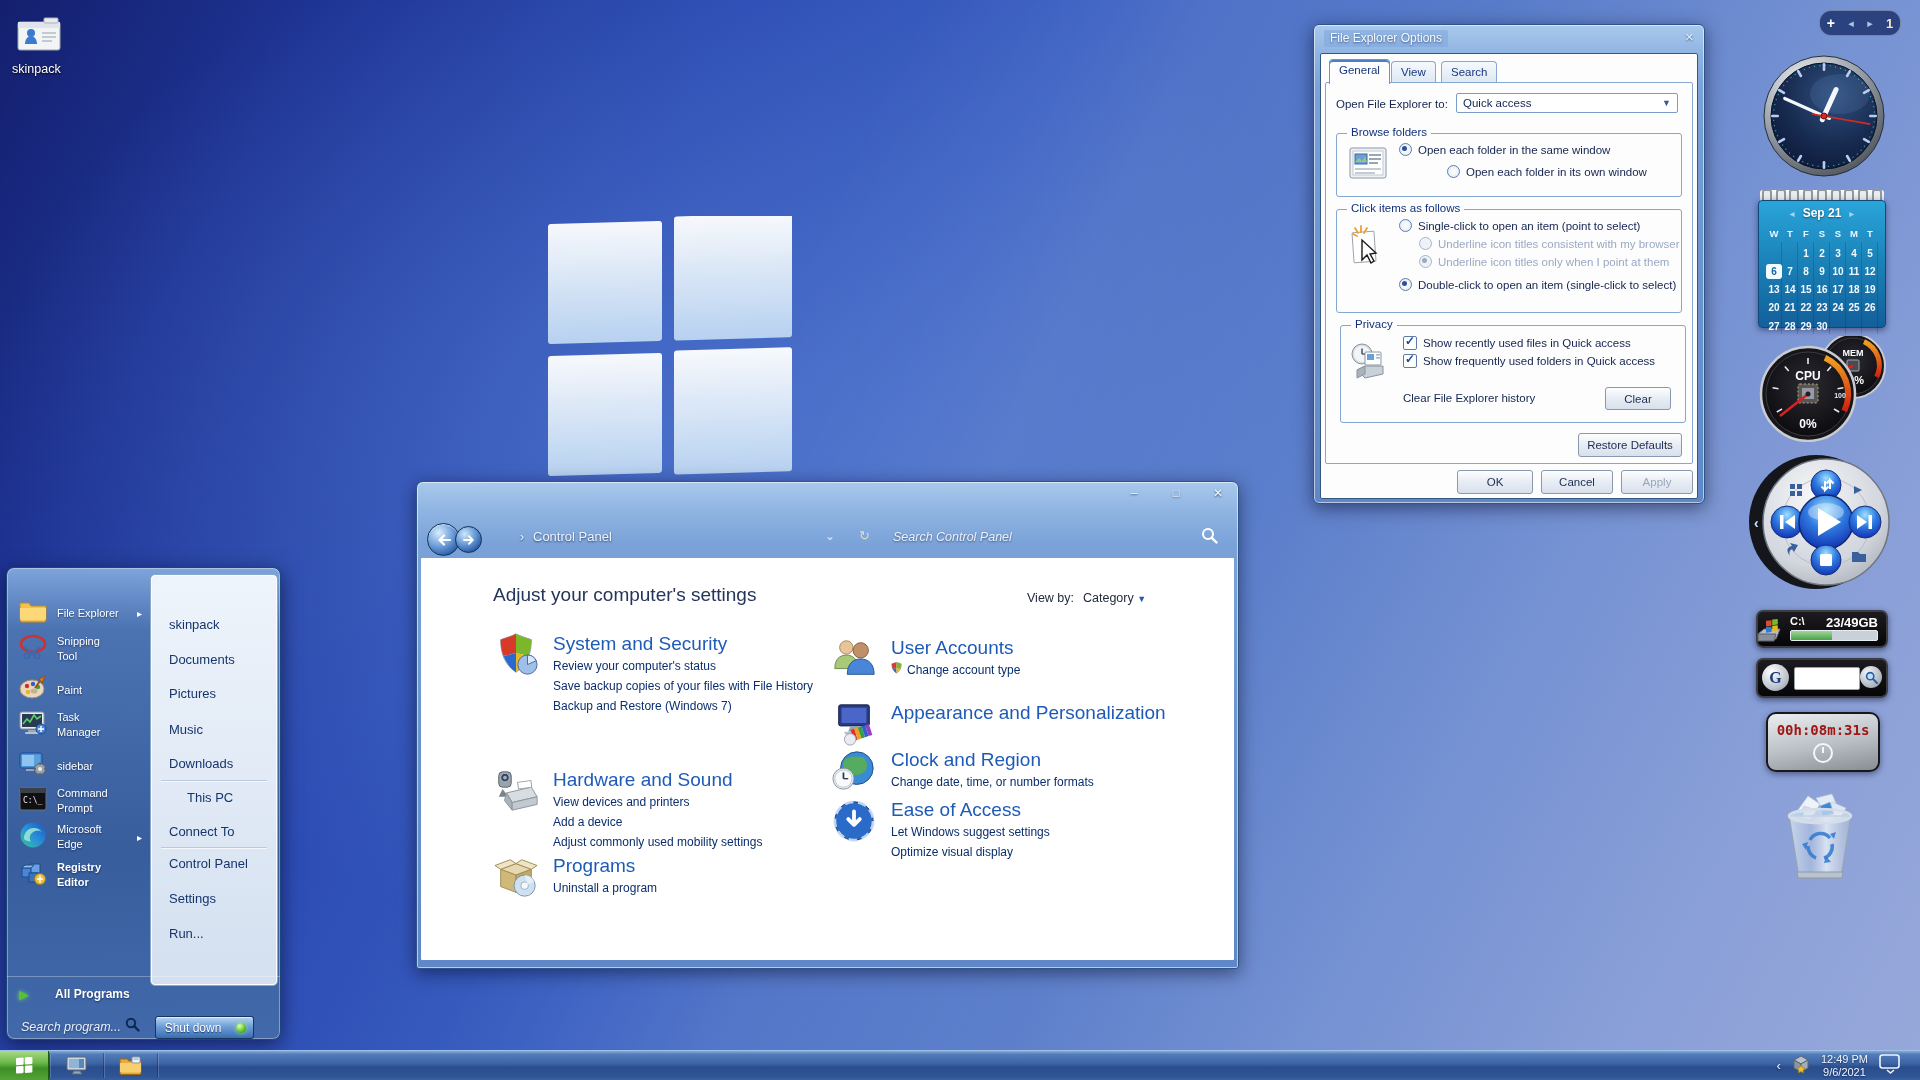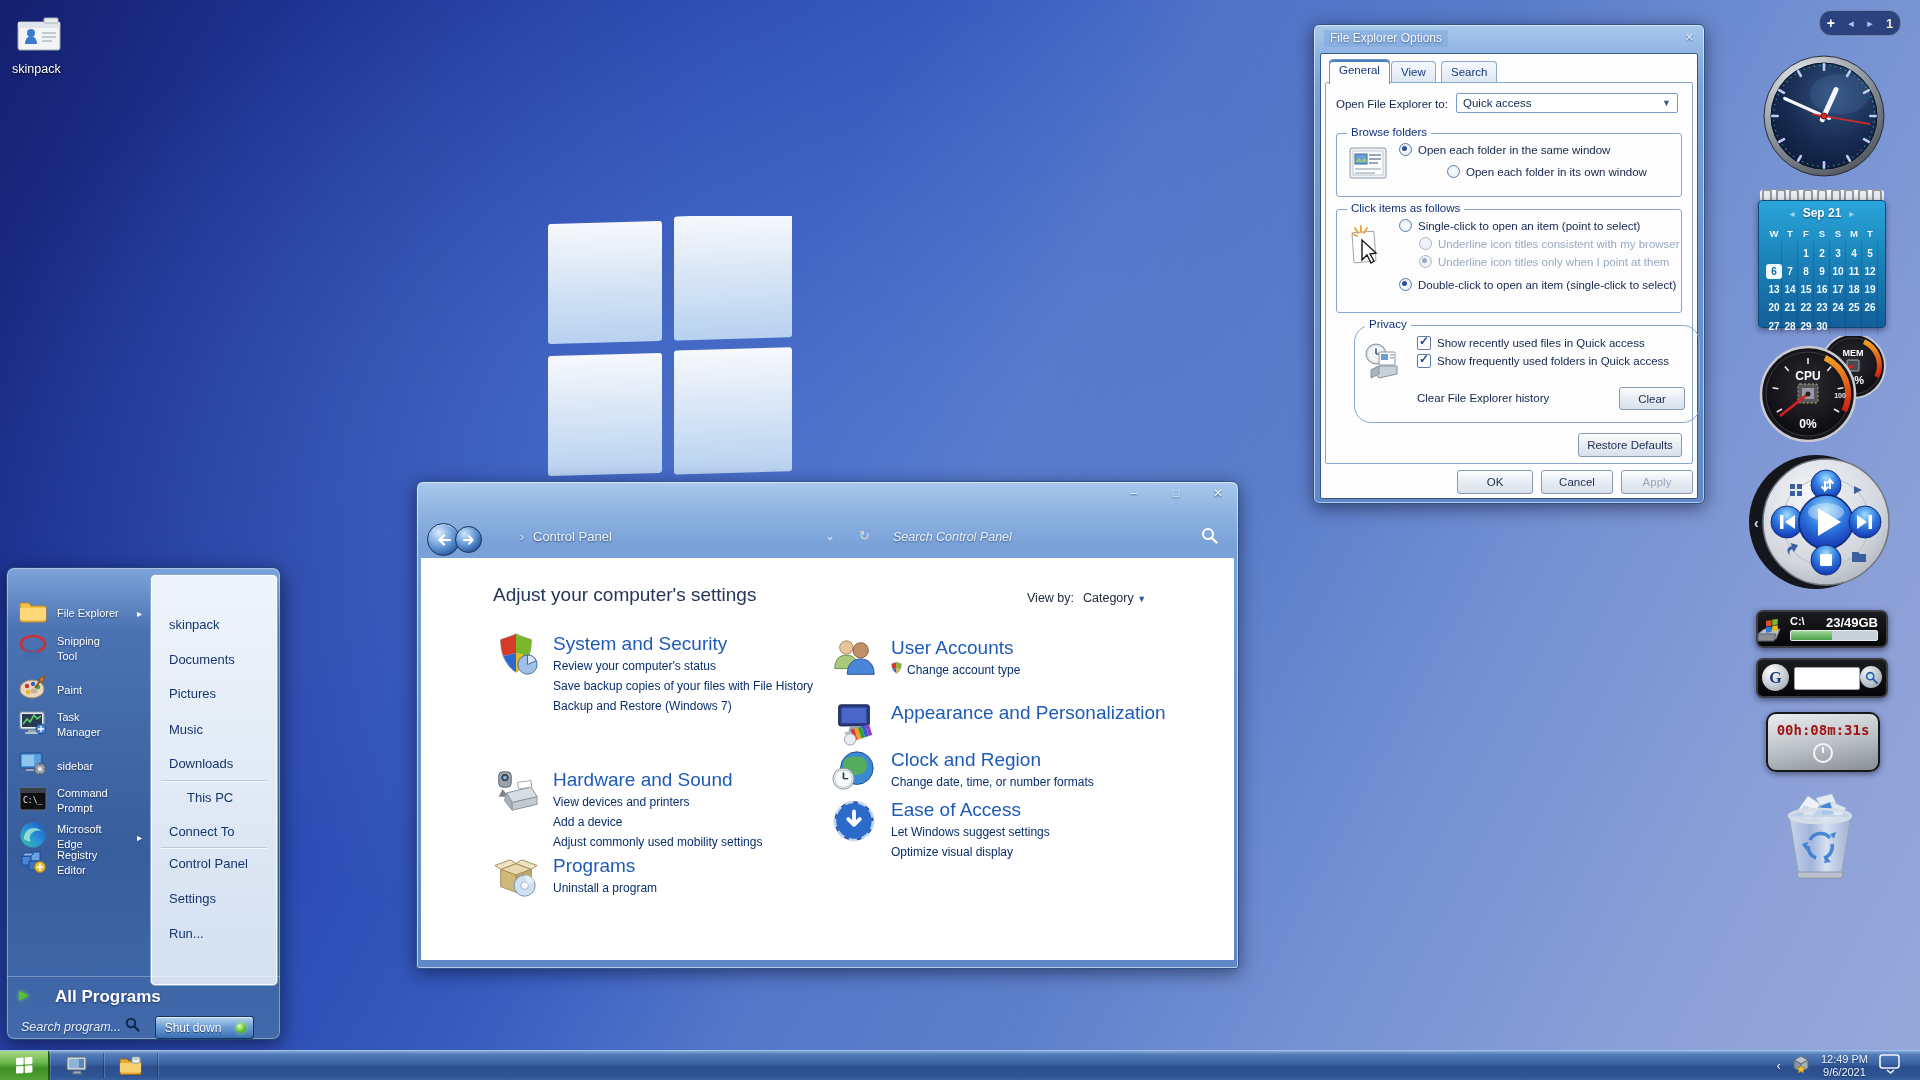--- a/index.html
+++ b/index.html
@@ -579,21 +579,21 @@
           <div class="opt dis" style="left:82px;top:45px;">
               <span class="radio dis sel"></span>
               <span class="lbl">Underline icon titles only when I point at them</span>
             </div>
           <div class="opt" style="left:62px;top:68px;">
               <span class="radio sel"></span>
               <span class="lbl">Double-click to open an item (single-click to select)</span>
             </div>
         </div>
 
-        <div class="grp" style="left:28px;top:242px;width:344px;height:96px;border-radius:17px;">
+        <div class="grp" style="left:14px;top:242px;width:344px;height:96px;">
           <span class="leg">Privacy</span>
           <span class="abs" style="left:8px;top:16px;">
             <svg width="40" height="38" viewBox="0 0 40 38">
               <circle cx="13" cy="12" r="10" fill="#d8dde2" stroke="#8a929c"></circle>
               <circle cx="13" cy="12" r="8" fill="#f2f5f8"></circle>
               <line x1="13" y1="12" x2="13" y2="6.5" stroke="#4a5a6a" stroke-width="1.6"></line>
                 <line x1="13" y1="12" x2="17" y2="12" stroke="#4a5a6a" stroke-width="1.4"></line>
               <rect x="16" y="10" width="16" height="13" rx="1" fill="#fff" stroke="#8a96a4"></rect>
               <rect x="18" y="12" width="7" height="6" fill="#6aa0d8"></rect>
               <rect x="27" y="12" width="4" height="1.6" fill="#aab4be"></rect>
@@ -700,21 +700,21 @@
                 <stop offset=".5" stop-color="#2a8fd8"></stop>
                 <stop offset="1" stop-color="#1a56c4"></stop>
               </linearGradient>
             </defs>
             <circle cx="14" cy="14" r="12.5" fill="url(#edg)"></circle>
             <path d="M5 18 a10 10 0 0 1 18 -7 c-2 -1.5 -7 -2 -10 1 c-3 2.6 -2.6 6.5 -1 8.5 c-3 -.2 -5.6 -1 -7 -2.5 z" fill="#9fe8d8" opacity=".85"></path>
           </svg></span>
       <span class="txt"><span>Microsoft</span><br><span>Edge</span></span>
       <span class="abs" style="left:118px;color:#fff;font-size:10px;">▸</span>
     </div>
-    <div class="sml" style="top:276px;">
+    <div class="sml" style="top:288px;font-weight:bold;">
       <span><svg width="28" height="26" viewBox="0 0 28 26">
             <g stroke="#1c4a8c">
               <rect x="3" y="8" width="9" height="9" fill="#4a86d8"></rect>
               <rect x="12" y="4" width="9" height="9" fill="#6aa0e4"></rect>
               <rect x="10" y="13" width="9" height="9" fill="#3a72c4"></rect>
             </g>
             <path d="M3 8 l3 -3 9 0 -3 3 z" fill="#8ab8ec" stroke="#1c4a8c"></path>
             <circle cx="21" cy="19" r="5.5" fill="#e8c040" stroke="#9a7a1a"></circle>
             <path d="M21 15.5 v7 M18 19 h6" stroke="#fff" stroke-width="1.4"></path>
           </svg></span>
@@ -731,21 +731,21 @@
       <div class="smr" style="top:212px;padding-left:36px;">This PC</div>
       <div class="smr" style="top:246px;">Connect To</div>
       <div class="smsep" style="top:272px;"></div>
       <div class="smr" style="top:278px;">Control Panel</div>
       <div class="smr" style="top:313px;">Settings</div>
       <div class="smr" style="top:348px;">Run...</div>
     </div>
 
     <div class="abs" style="left:0;top:408px;width:273px;height:26px;border-top:1px solid rgba(255,255,255,.3);padding-top:8px;box-sizing:border-box;">
       <span style="position:absolute;left:12px;top:10px;color:#58c032;font-size:13px;text-shadow:0 0 4px rgba(120,230,80,.8);">▶</span>
-      <span style="position:absolute;left:48px;top:10px;font-size:17px;font-weight:bold;color:#fff;text-shadow:0 1px 2px rgba(0,25,70,.65);">All Programs</span>
+      <span style="position:absolute;left:48px;top:10px;font-size:12px;font-weight:bold;color:#fff;text-shadow:0 1px 2px rgba(0,25,70,.65);">All Programs</span>
     </div>
 
     <span class="abs" style="left:14px;top:452px;font-size:12.5px;font-style:italic;color:rgba(240,246,255,.96);text-shadow:0 1px 2px rgba(0,25,70,.6);">Search program...</span>
     <span class="abs" style="left:118px;top:449px;">
       <svg width="15" height="15" viewBox="0 0 15 15">
           <circle cx="6" cy="6" r="4.2" fill="none" stroke="#0e2850" stroke-width="2"></circle>
           <line x1="9.2" y1="9.2" x2="13.5" y2="13.5" stroke="#0e2850" stroke-width="2.4" stroke-linecap="round"></line>
         </svg>
     </span>
     <span class="abs" style="left:148px;top:448px;width:74px;height:21px;background:linear-gradient(#b9d5f1,#6f9fd8 45%,#3a6cb4);border:1px solid #17365e;border-radius:3px 0 0 3px;box-shadow:inset 0 1px 0 rgba(255,255,255,.6);display:flex;align-items:center;justify-content:center;">

